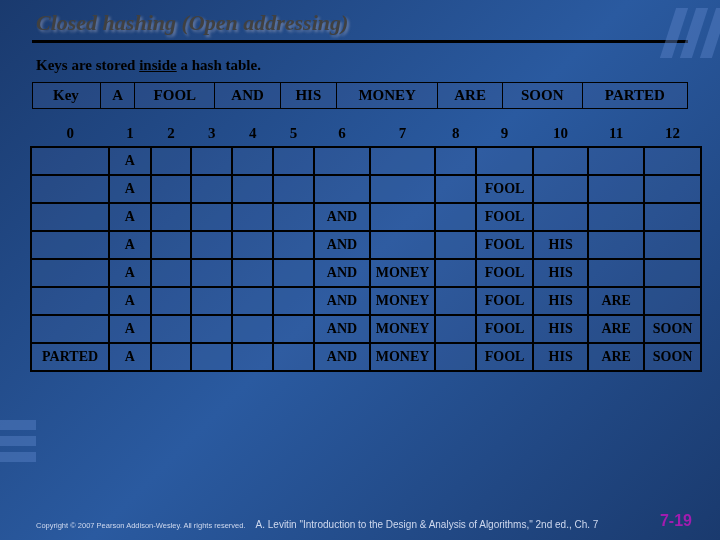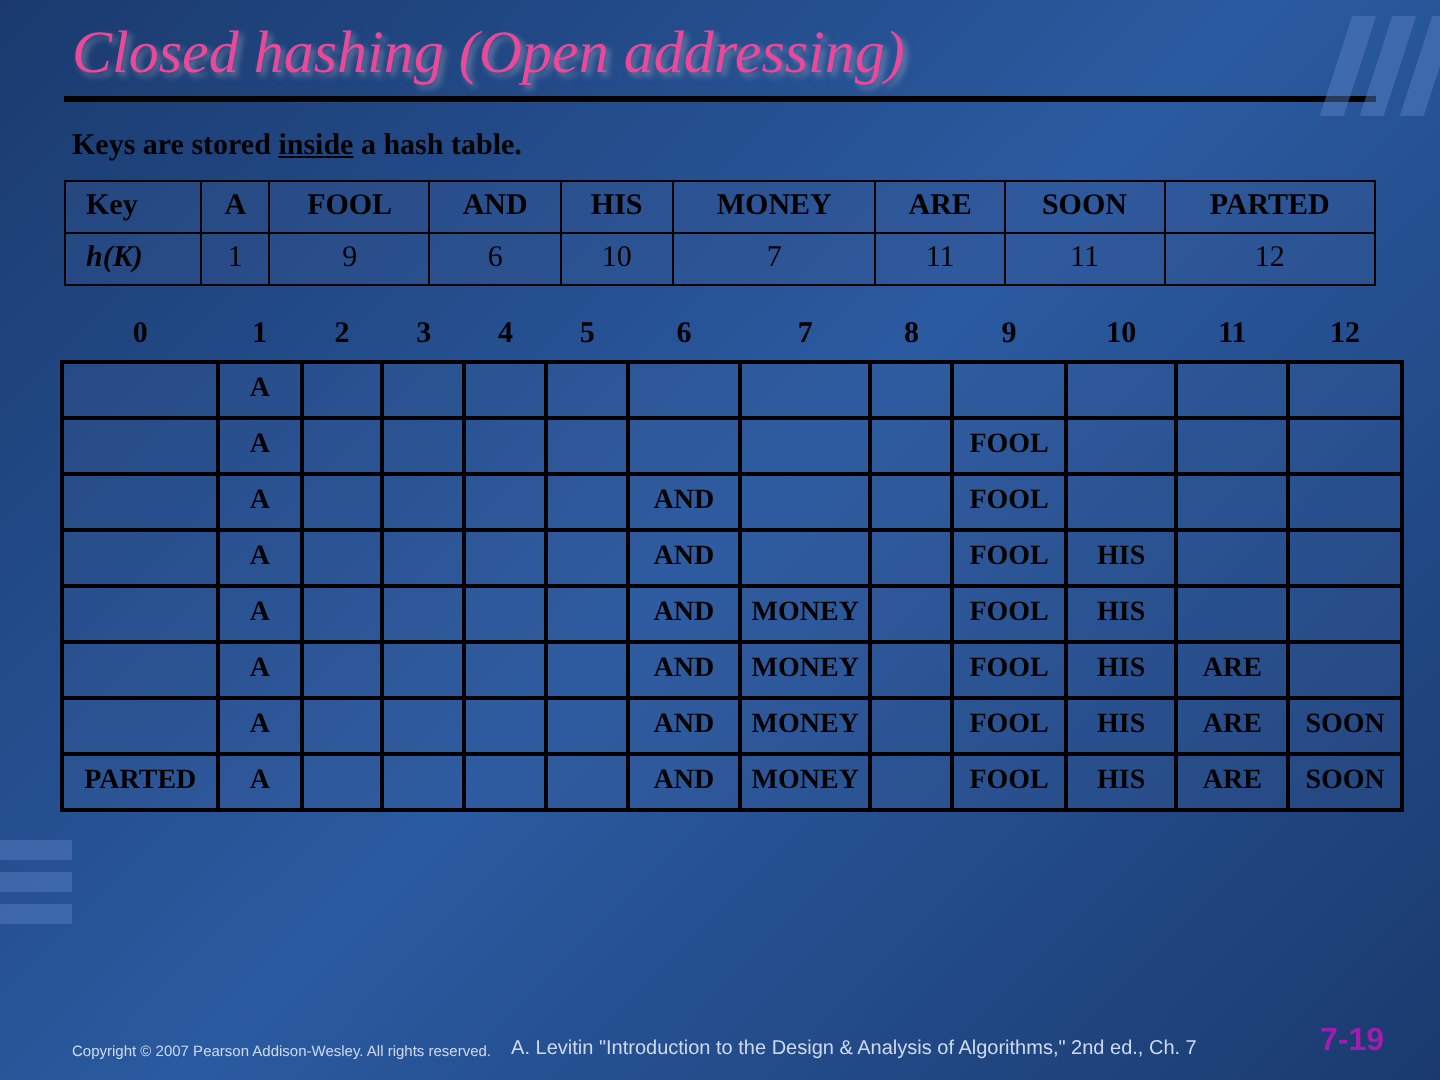--- a/index.html
+++ b/index.html
@@ -4,24 +4,24 @@
 <style>
 * { box-sizing: border-box; margin: 0; padding: 0; }
 html, body { width: 720px; height: 540px; overflow: hidden; }
 body {
   background: linear-gradient(135deg, #1a3a6e 0%, #2a5aa0 50%, #1a3a6e 100%);
   font-family: Georgia, "Times New Roman", serif;
   color: #000;
   position: relative;
 }
 .title {
-  font-size: 30px;
-  font-weight: normal;
+  font-size: 22px;
+  font-weight: bold;
   font-style: italic;
-  color: #ec4899;
+  color: #404040;
   padding: 10px 0 4px 36px;
   text-shadow: 2px 2px 3px rgba(180,180,200,0.5);
 }
 .title-rule {
   height: 3px;
   background: #000;
   margin: 0 32px 14px 32px;
 }
 .subtitle {
   font-size: 15px;
@@ -37,21 +37,21 @@
   width: calc(100% - 64px);
   background: rgba(60,90,150,0.3);
 }
 .hash-table th, .hash-table td {
   border: 1px solid #000;
   padding: 4px 6px;
   text-align: center;
   font-size: 15px;
   font-family: Georgia, serif;
 }
-.hash-table .lbl { text-align: left; padding-left: 10px; font-weight: bold; width: 68px; }
+.hash-table .lbl { text-align: left; padding-left: 20px; font-weight: bold; width: 68px; }
 .hash-table th { font-weight: bold; }
 .hash-table .hk { font-style: italic; }
 
 .insert-table {
   margin: 4px 18px 0 30px;
   border-collapse: collapse;
   width: calc(100% - 48px);
 }
 .insert-table td {
   border: 2px solid #000;
@@ -140,31 +140,20 @@
       <tr>
     <th class="lbl">Key</th>
     <th>A</th>
     <th>FOOL</th>
     <th>AND</th>
     <th>HIS</th>
     <th>MONEY</th>
     <th>ARE</th>
     <th>SOON</th>
     <th>PARTED</th>
-  </tr>
-  <tr>
-    <th class="lbl hk">h(K)</th>
-    <td>1</td>
-    <td>9</td>
-    <td>6</td>
-    <td>10</td>
-    <td>7</td>
-    <td>11</td>
-    <td>11</td>
-    <td>12</td>
   </tr>
 </tbody>
   </table>
 
 <table class="insert-table">
   <tbody id="insert-body">
       <tr class="hdr">
         <td class="c0">0</td>
         <td class="cn">1</td>
         <td class="cn">2</td>

